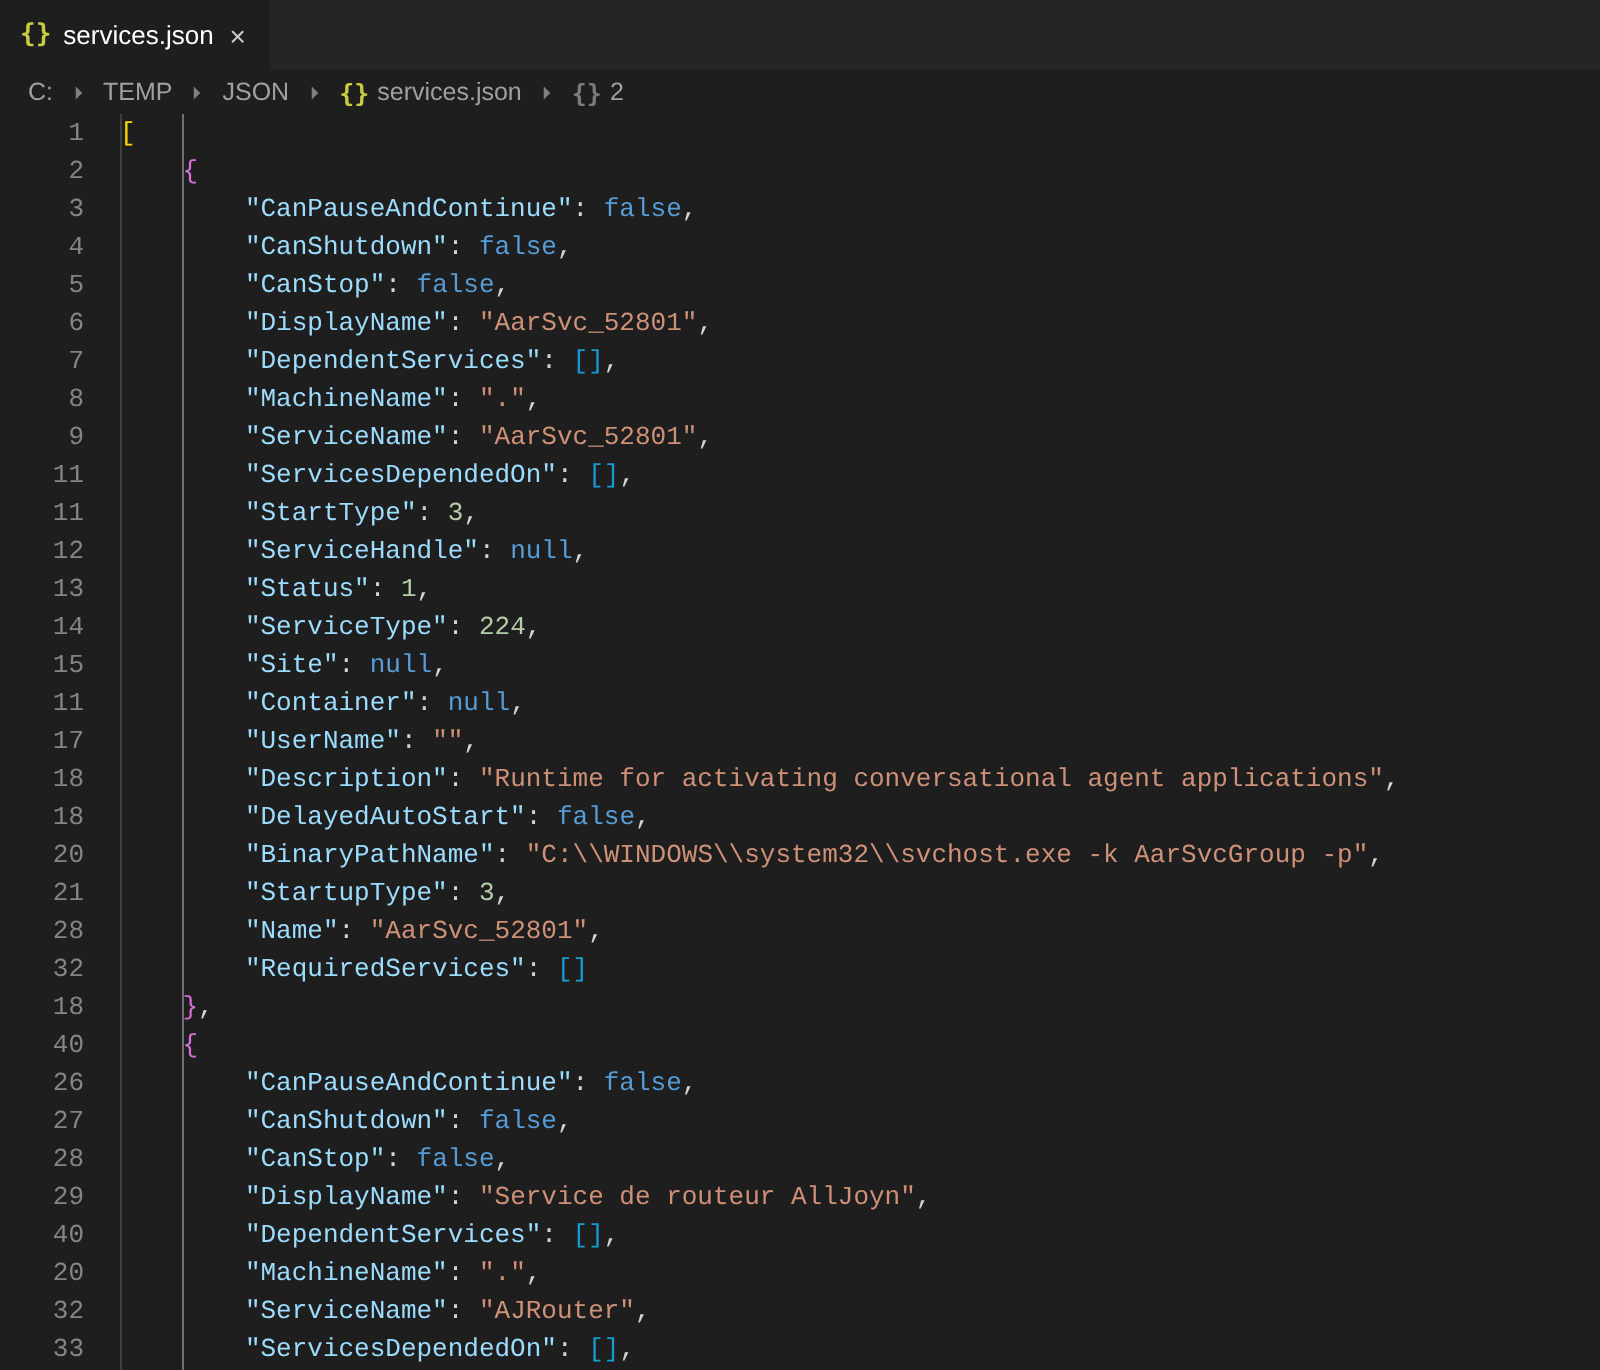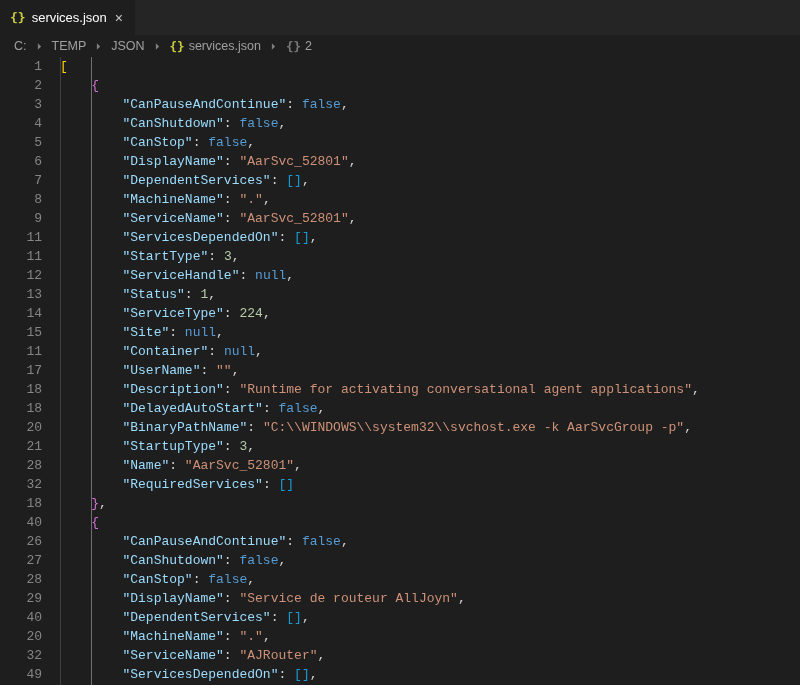--- a/index.html
+++ b/index.html
@@ -100,21 +100,21 @@
       <div class="gline">32</div>
       <div class="gline">18</div>
       <div class="gline">40</div>
       <div class="gline">26</div>
       <div class="gline">27</div>
       <div class="gline">28</div>
       <div class="gline">29</div>
       <div class="gline">40</div>
       <div class="gline">20</div>
       <div class="gline">32</div>
-      <div class="gline">49</div>
+      <div class="gline">33</div>
     </div>
   <div class="code">
     <div class="guides">
       <div class="guide" style="left:0px"></div>
       <div class="guide active" style="left:31px"></div>
     </div>
     <div class="codeinner" id="code">
         <div class="line"><span class="br">[</span></div>
         <div class="line"><span class="ind">    </span><span class="bc">{</span></div>
         <div class="line"><span class="ind">    </span><span class="ind">    </span><span class="key">"CanPauseAndContinue"</span><span class="pn">: </span><span class="kw">false</span><span class="pn">,</span></div>

